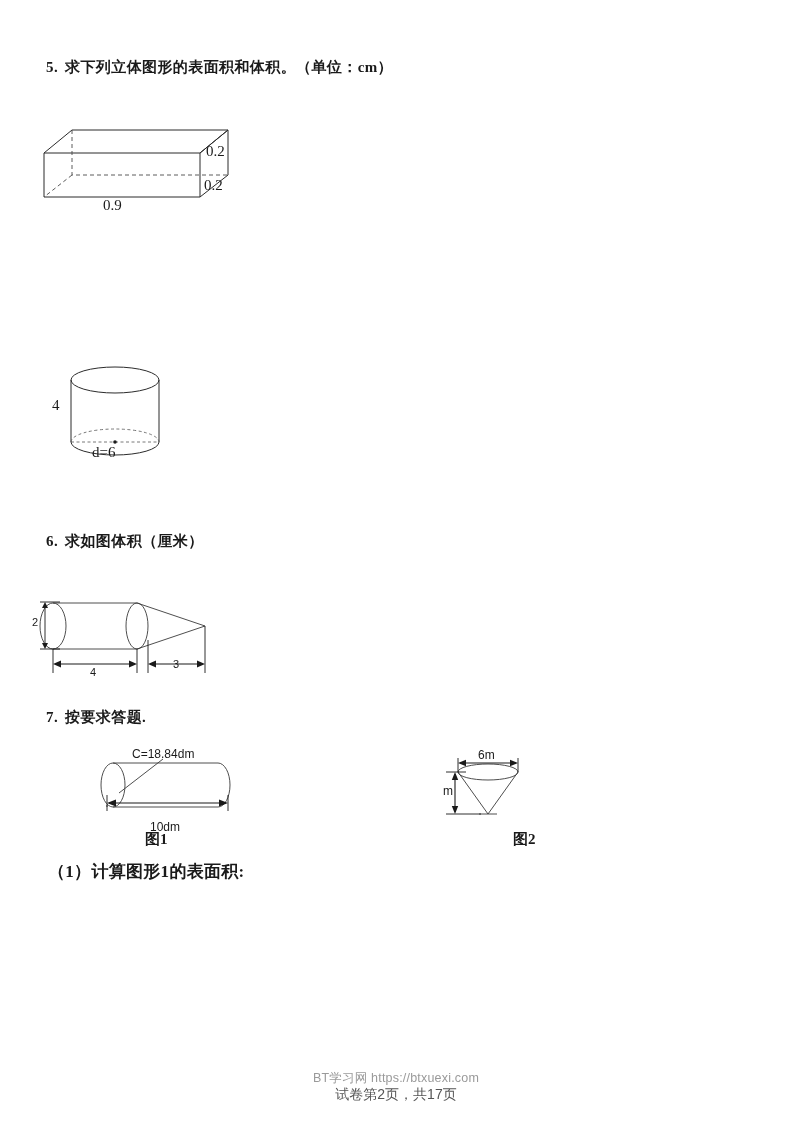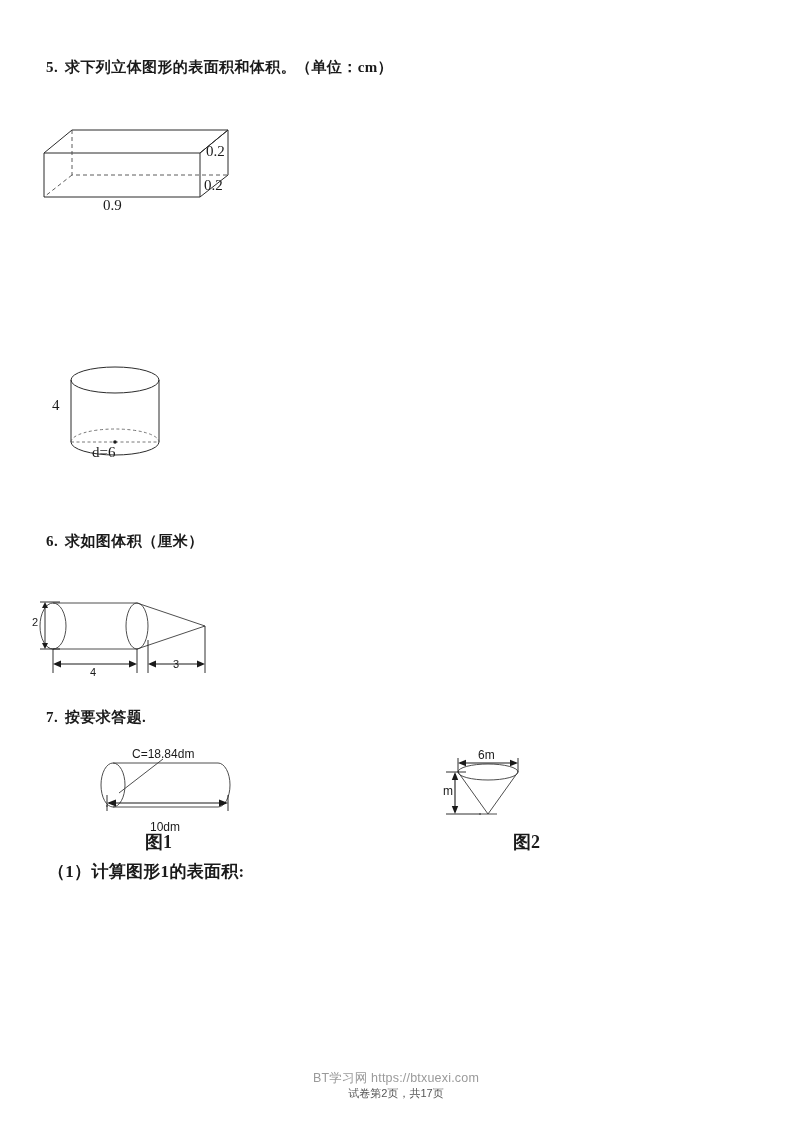--- a/index.html
+++ b/index.html
@@ -54,21 +54,21 @@
     font-family: "Liberation Sans", sans-serif;
   }
   .fig-label.tiny {
     font-size: 12px;
     font-family: "Liberation Sans", sans-serif;
   }
 
   
   .fig-caption {
     position: absolute;
-    font-size: 18px;
+    font-size: 15px;
     font-weight: bold;
     white-space: nowrap;
     text-align: right;
   }
 
   
   .subq {
     position: absolute;
     font-size: 17px;
     font-weight: bold;
@@ -87,21 +87,21 @@
     color: #9a9a9a;
     font-family: "Liberation Sans", sans-serif;
     letter-spacing: 0.2px;
   }
   .page-footer {
     position: absolute;
     left: 0;
     top: 1086px;
     width: 792px;
     text-align: center;
-    font-size: 11px;
+    font-size: 14px;
     color: #555555;
     font-family: "Liberation Sans", sans-serif;
   }
 
   .stroke { stroke: #2b2b2b; fill: none; stroke-width: 1; }
   .stroke-thin { stroke: #3a3a3a; fill: none; stroke-width: 0.9; }
   .dashed { stroke: #4a4a4a; fill: none; stroke-width: 0.9; stroke-dasharray: 4 3; }
   .dashed-fine { stroke: #555; fill: none; stroke-width: 0.8; stroke-dasharray: 3 2.5; }
   .dimline { stroke: #1a1a1a; fill: none; stroke-width: 1.1; }
   .dimline-thin { stroke: #1a1a1a; fill: none; stroke-width: 0.9; }

